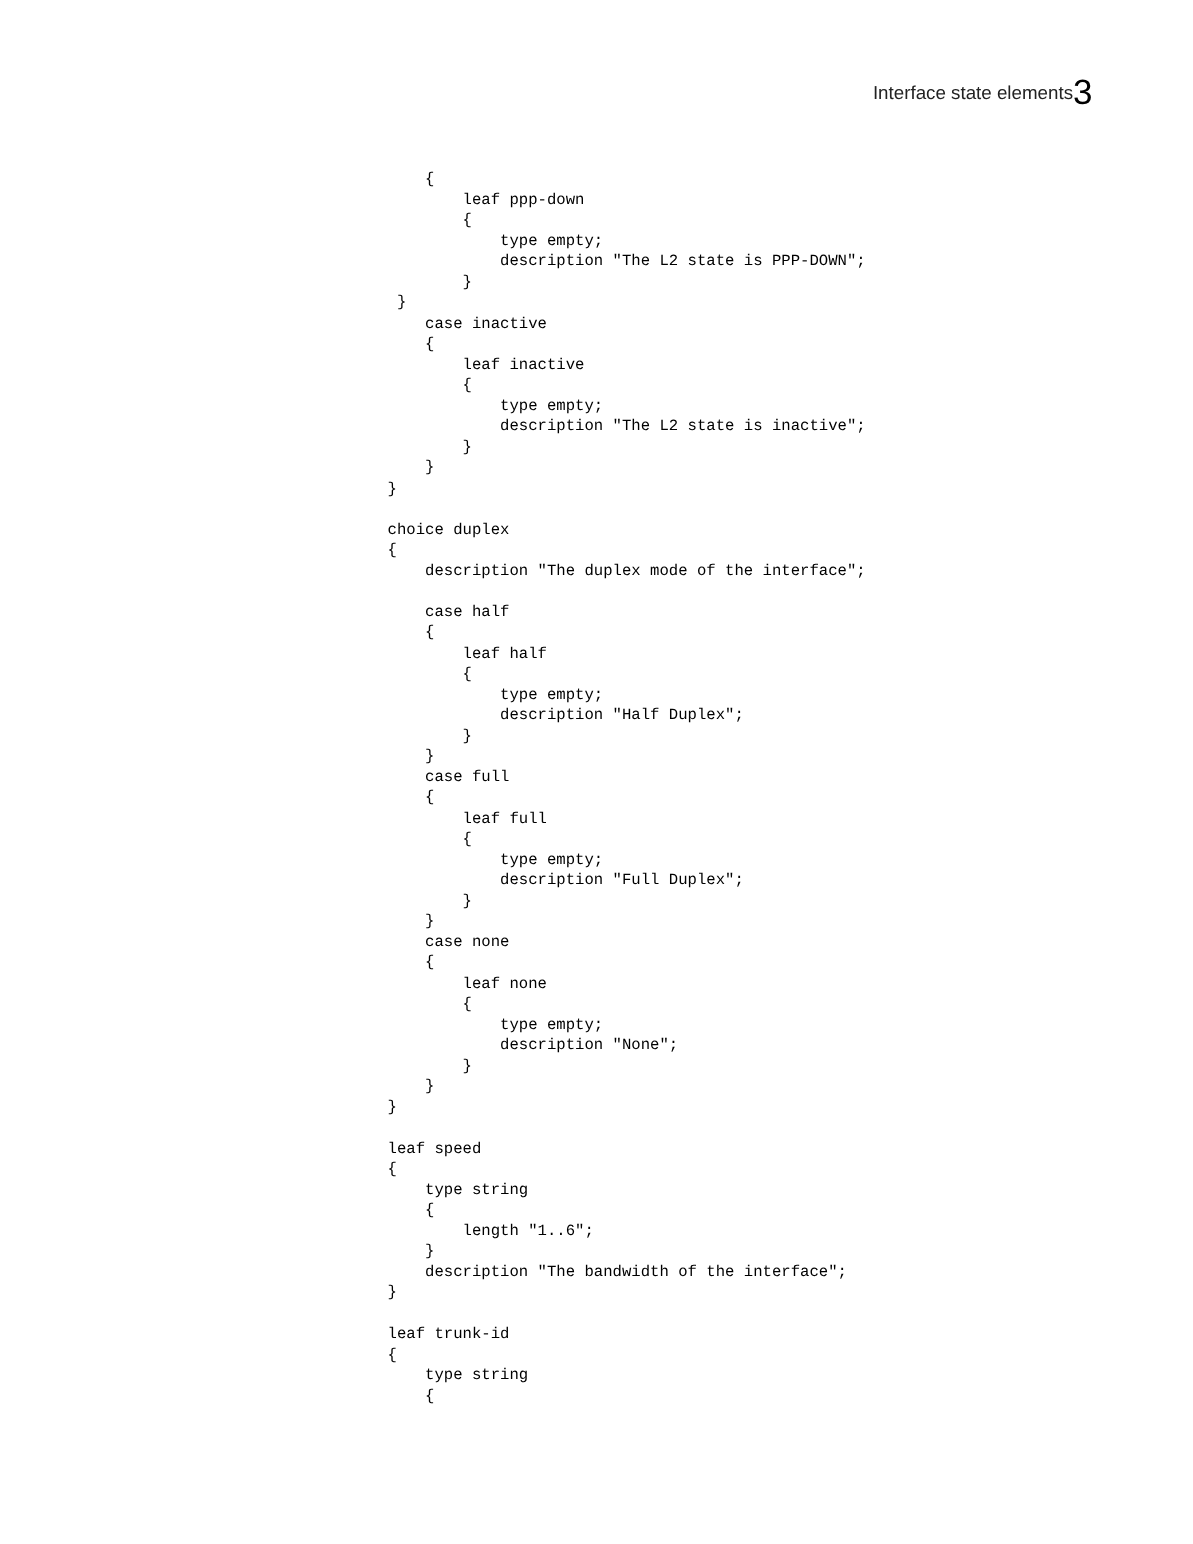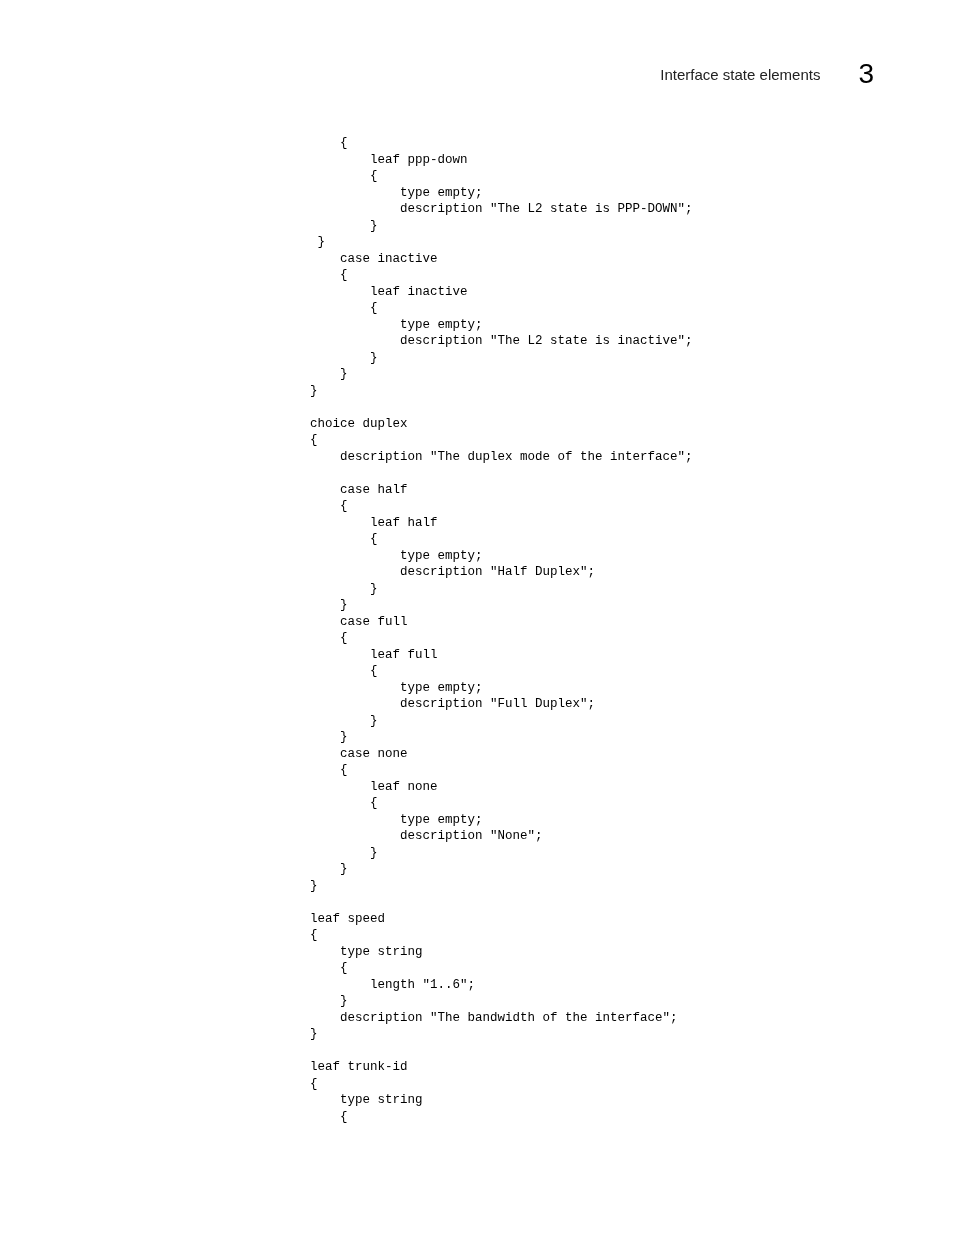--- a/index.html
+++ b/index.html
@@ -19,21 +19,20 @@
   .header {
     position: absolute;
     top: 58px;
     right: 80px;
     display: flex;
     align-items: center;
   }
   .header-title {
     font-size: 15px;
     color: #222;
-    margin-right: 38px;
     font-weight: 400;
   }
   .header-number {
     font-size: 28px;
     color: #000;
     font-weight: 400;
   }
   .code-block {
     font-family: "Courier New", Courier, monospace;
     font-size: 12.5px;

